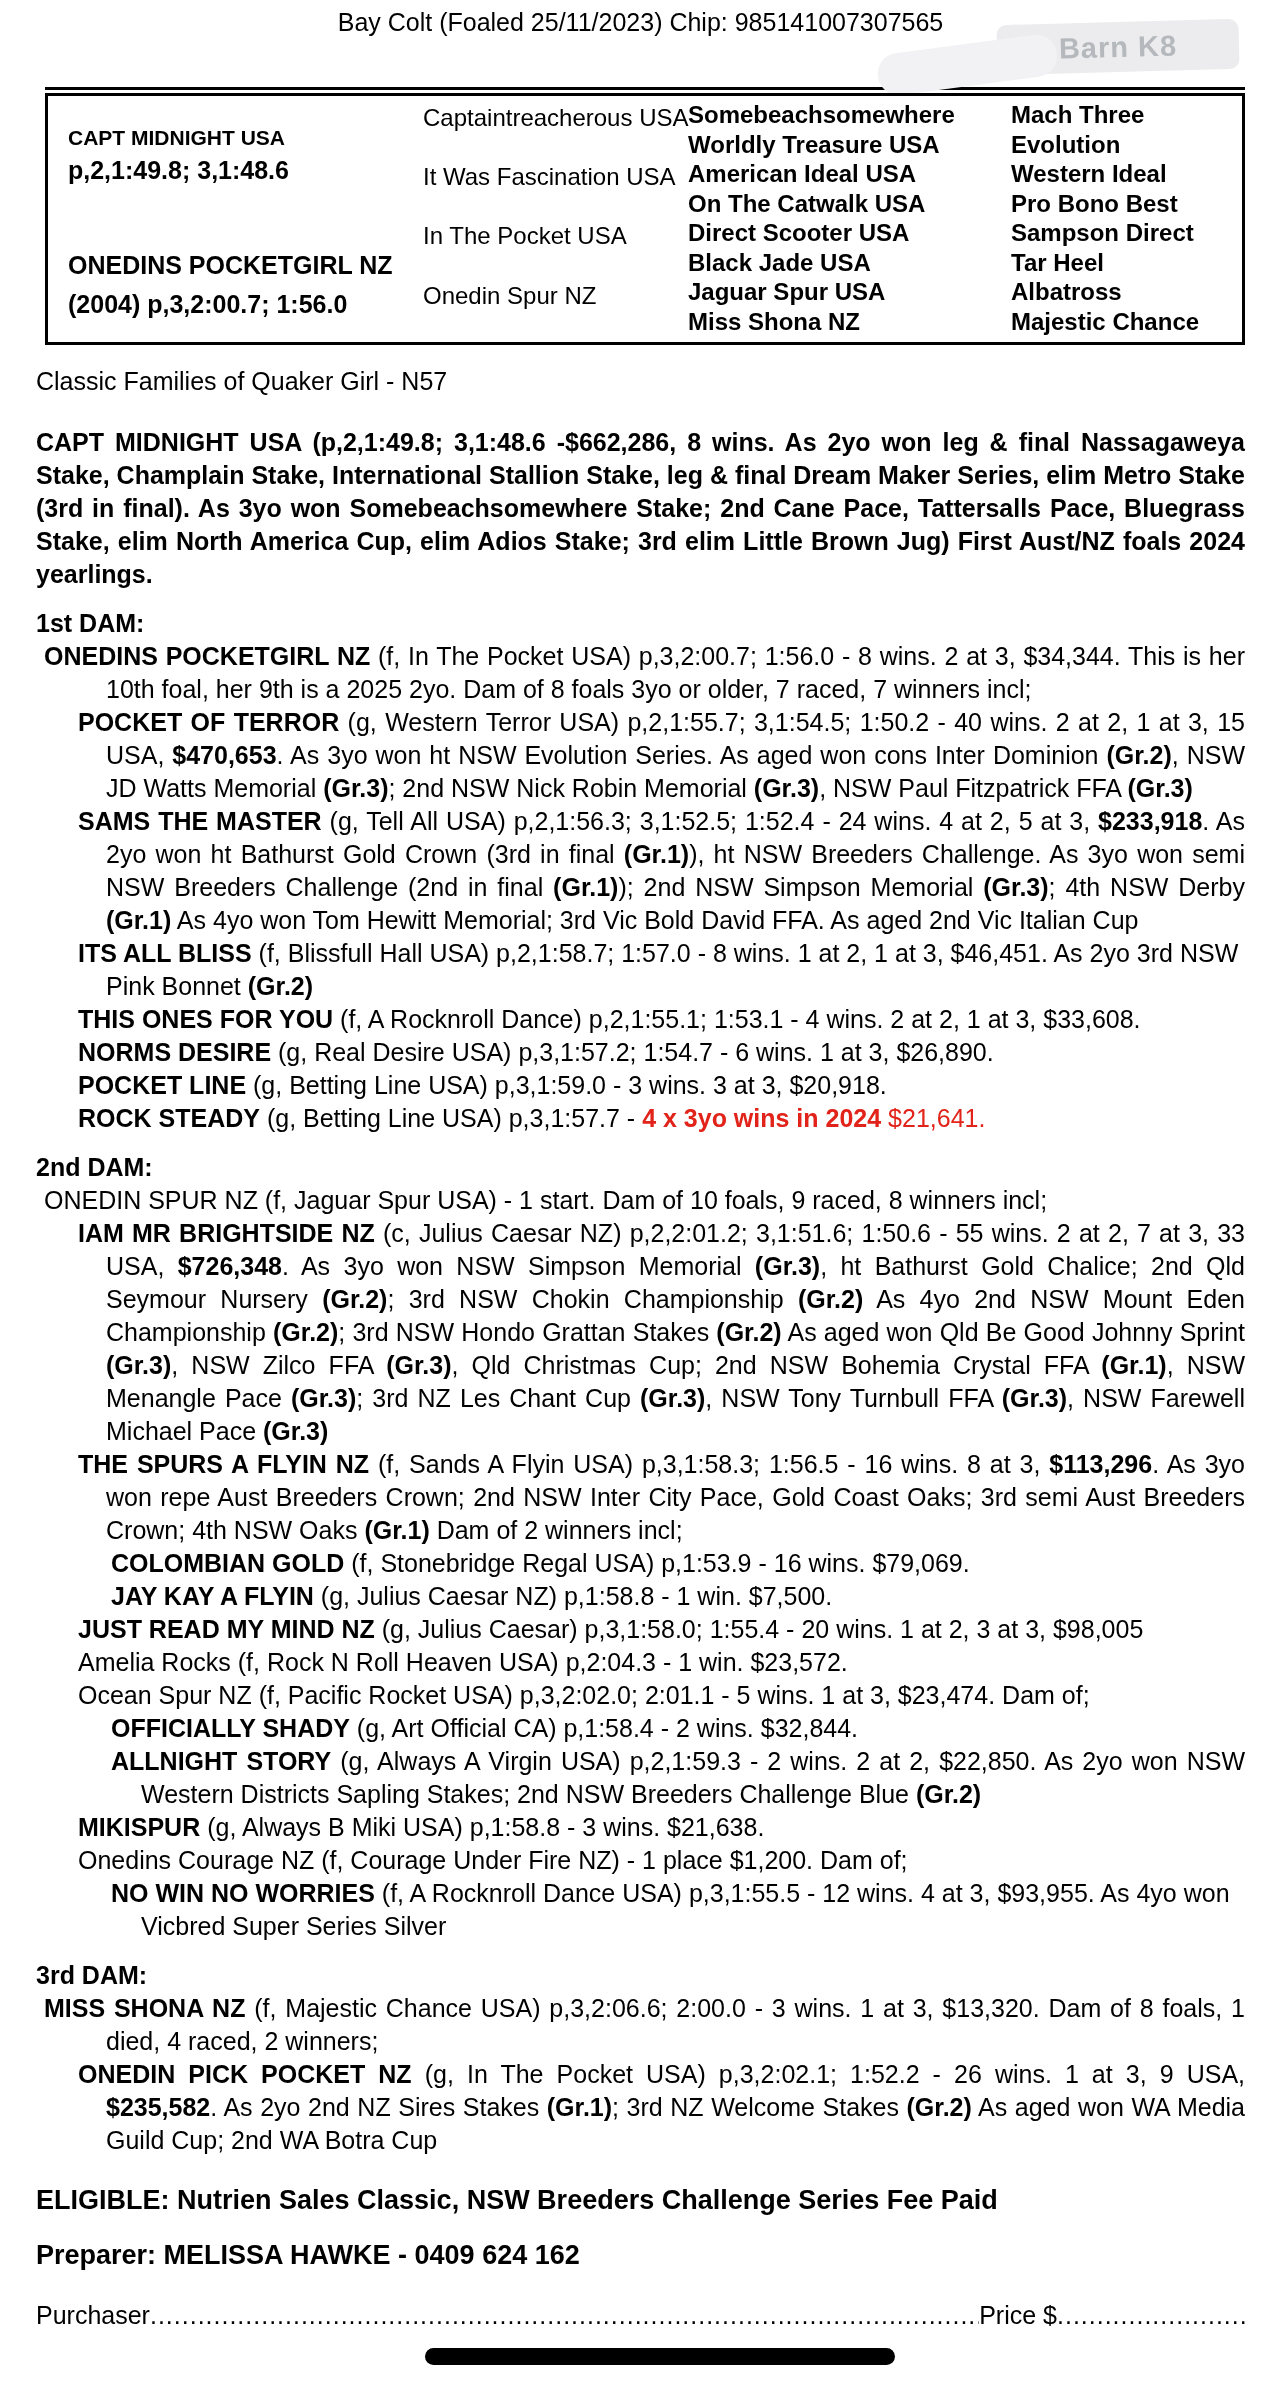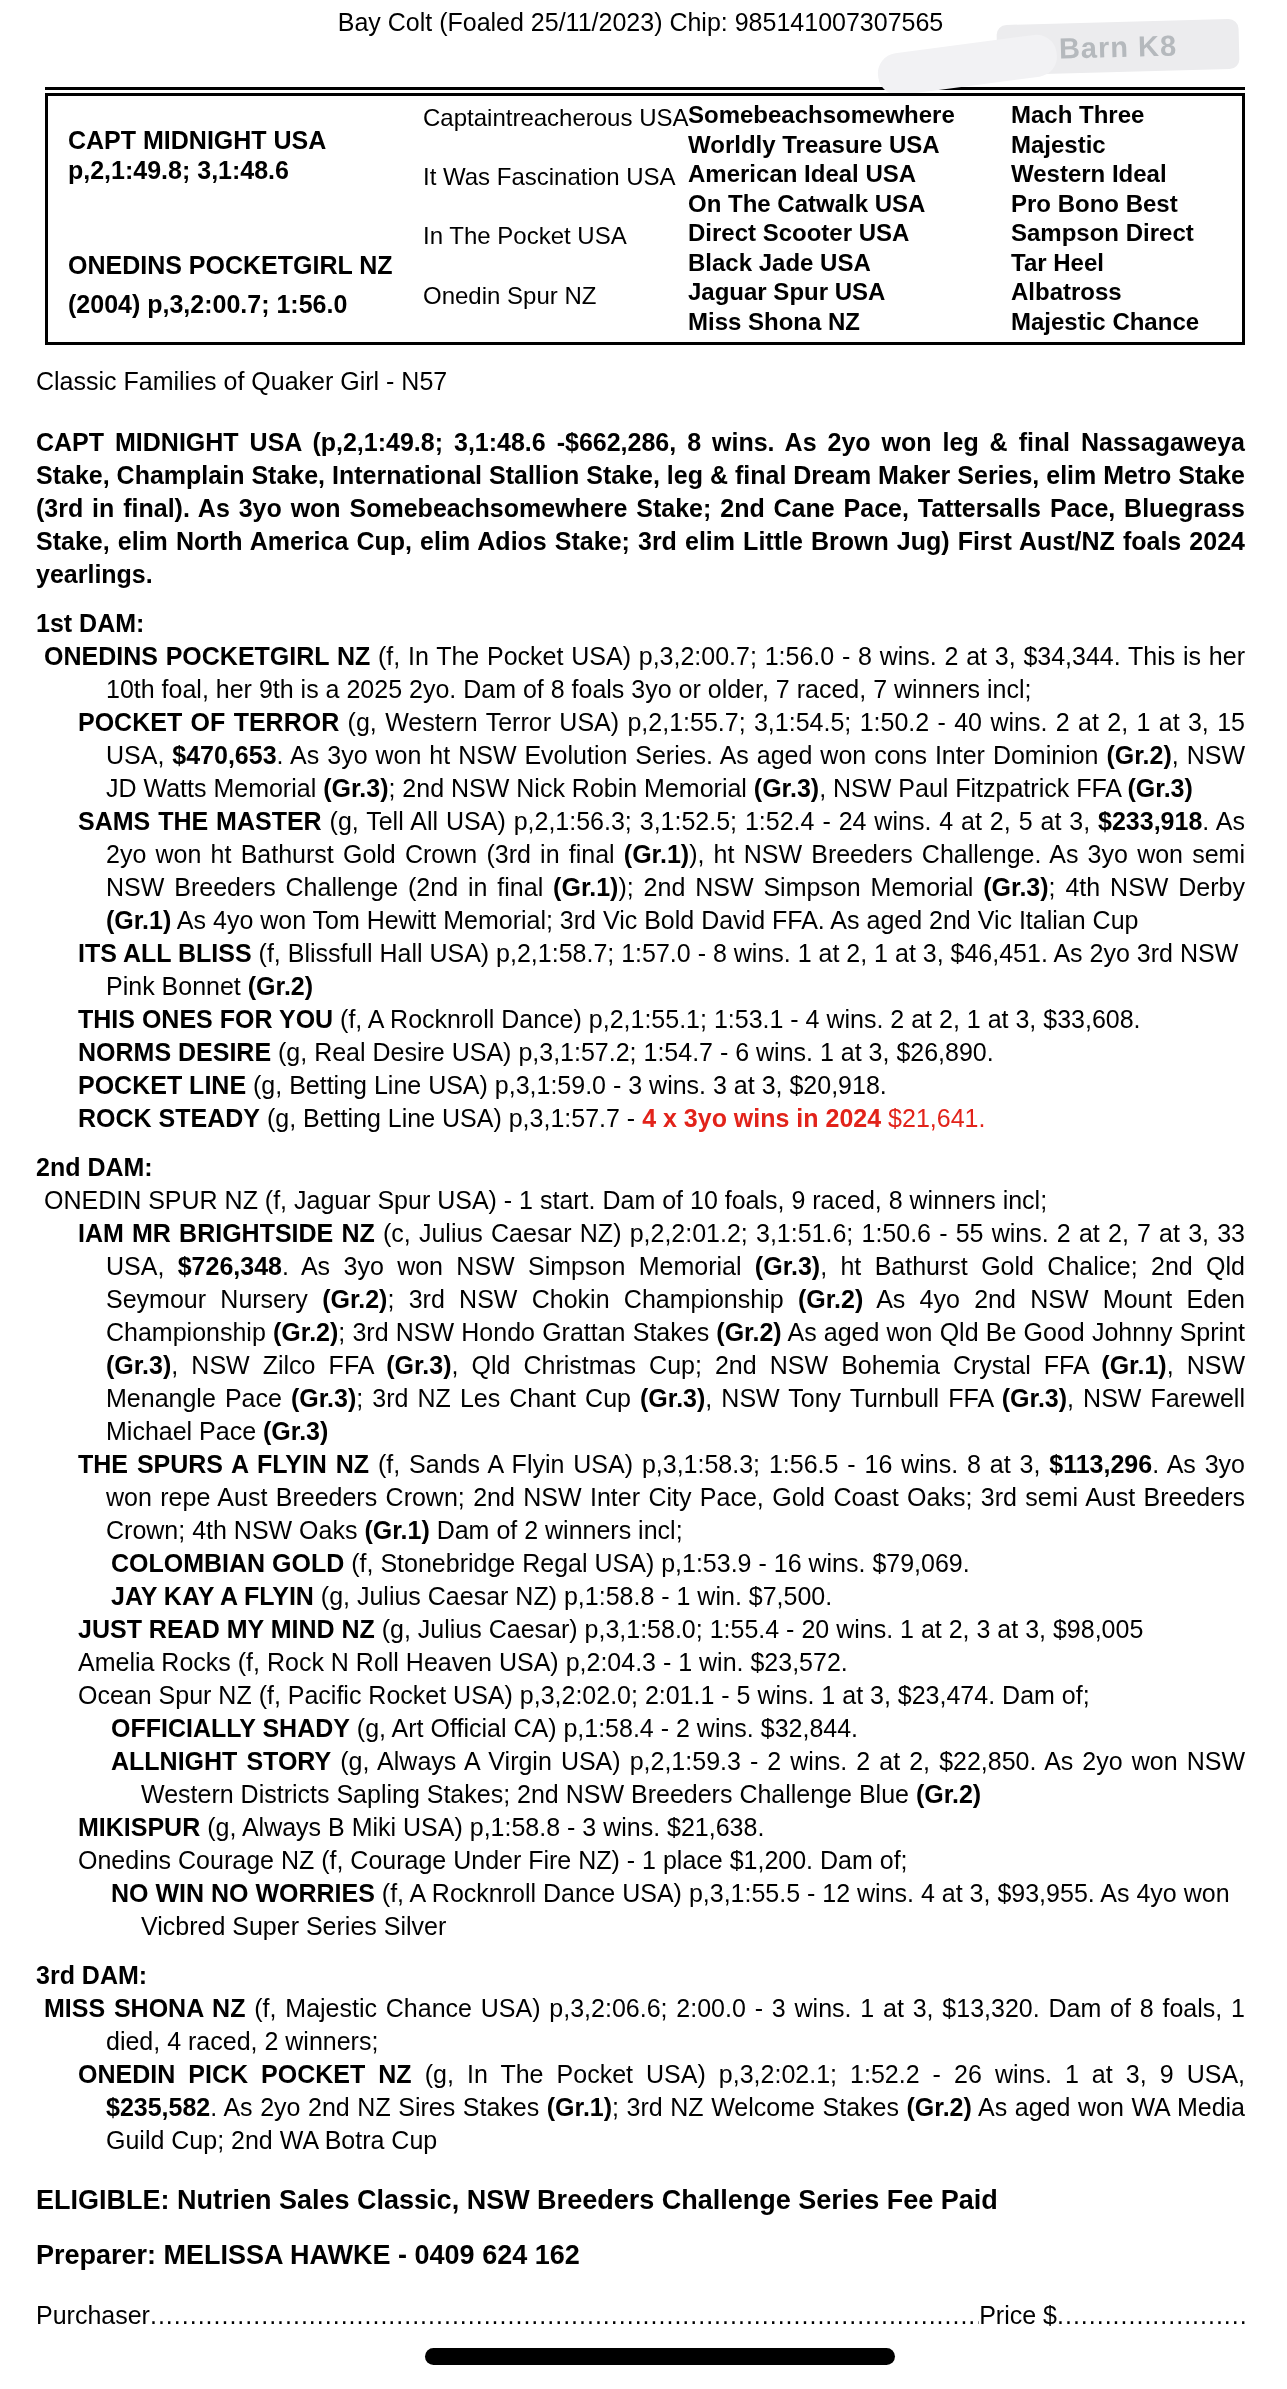--- a/index.html
+++ b/index.html
@@ -28,21 +28,21 @@
   .table-rule { height: 3px; background: #000; margin-top: 50px; margin-left: 9px; width: 1200px; }
   .ped-table {
     position: relative; margin-top: 3px; margin-left: 9px;
     width: 1200px; height: 252px; border: 3px solid #000; font-size: 24px;
   }
   .ped-col { position: absolute; top: 0; bottom: 0; }
   .col1 { left: 20px; width: 350px; }
   .col2 { left: 375px; width: 300px; }
   .col3 { left: 640px; width: 320px; }
   .col4 { left: 963px; width: 230px; }
-  .col1 .sire-name { position: absolute; top: 30px; font-weight: bold; font-size: 25px; }
+  .col1 .sire-name { position: absolute; top: 30px; font-weight: bold; font-size: 21px; }
   .col1 .sire-record { position: absolute; top: 60px; font-weight: bold; font-size: 25px; }
   .col1 .dam-name { position: absolute; top: 155px; font-weight: bold; font-size: 25px; }
   .col1 .dam-record { position: absolute; top: 194px; font-weight: bold; font-size: 25px; }
   .g2-0 { position: absolute; top: 8px; }
   .g2-1 { position: absolute; top: 67px; }
   .g2-2 { position: absolute; top: 126px; }
   .g2-3 { position: absolute; top: 186px; }
   .gen-col8 { display: flex; flex-direction: column; justify-content: space-between; padding: 5px 0 6px 0; height: 100%; font-weight: bold; }
 
   
@@ -101,21 +101,21 @@
       <div>Worldly Treasure USA</div>
       <div>American Ideal USA</div>
       <div>On The Catwalk USA</div>
       <div>Direct Scooter USA</div>
       <div>Black Jade USA</div>
       <div>Jaguar Spur USA</div>
       <div>Miss Shona NZ</div>
     </div>
     <div class="ped-col col4 gen-col8">
       <div>Mach Three</div>
-      <div>Majestic</div>
+      <div>Evolution</div>
       <div>Western Ideal</div>
       <div>Pro Bono Best</div>
       <div>Sampson Direct</div>
       <div>Tar Heel</div>
       <div>Albatross</div>
       <div>Majestic Chance</div>
     </div>
   </div>
 
   <div class="family-line">Classic Families of Quaker Girl - N57</div>

